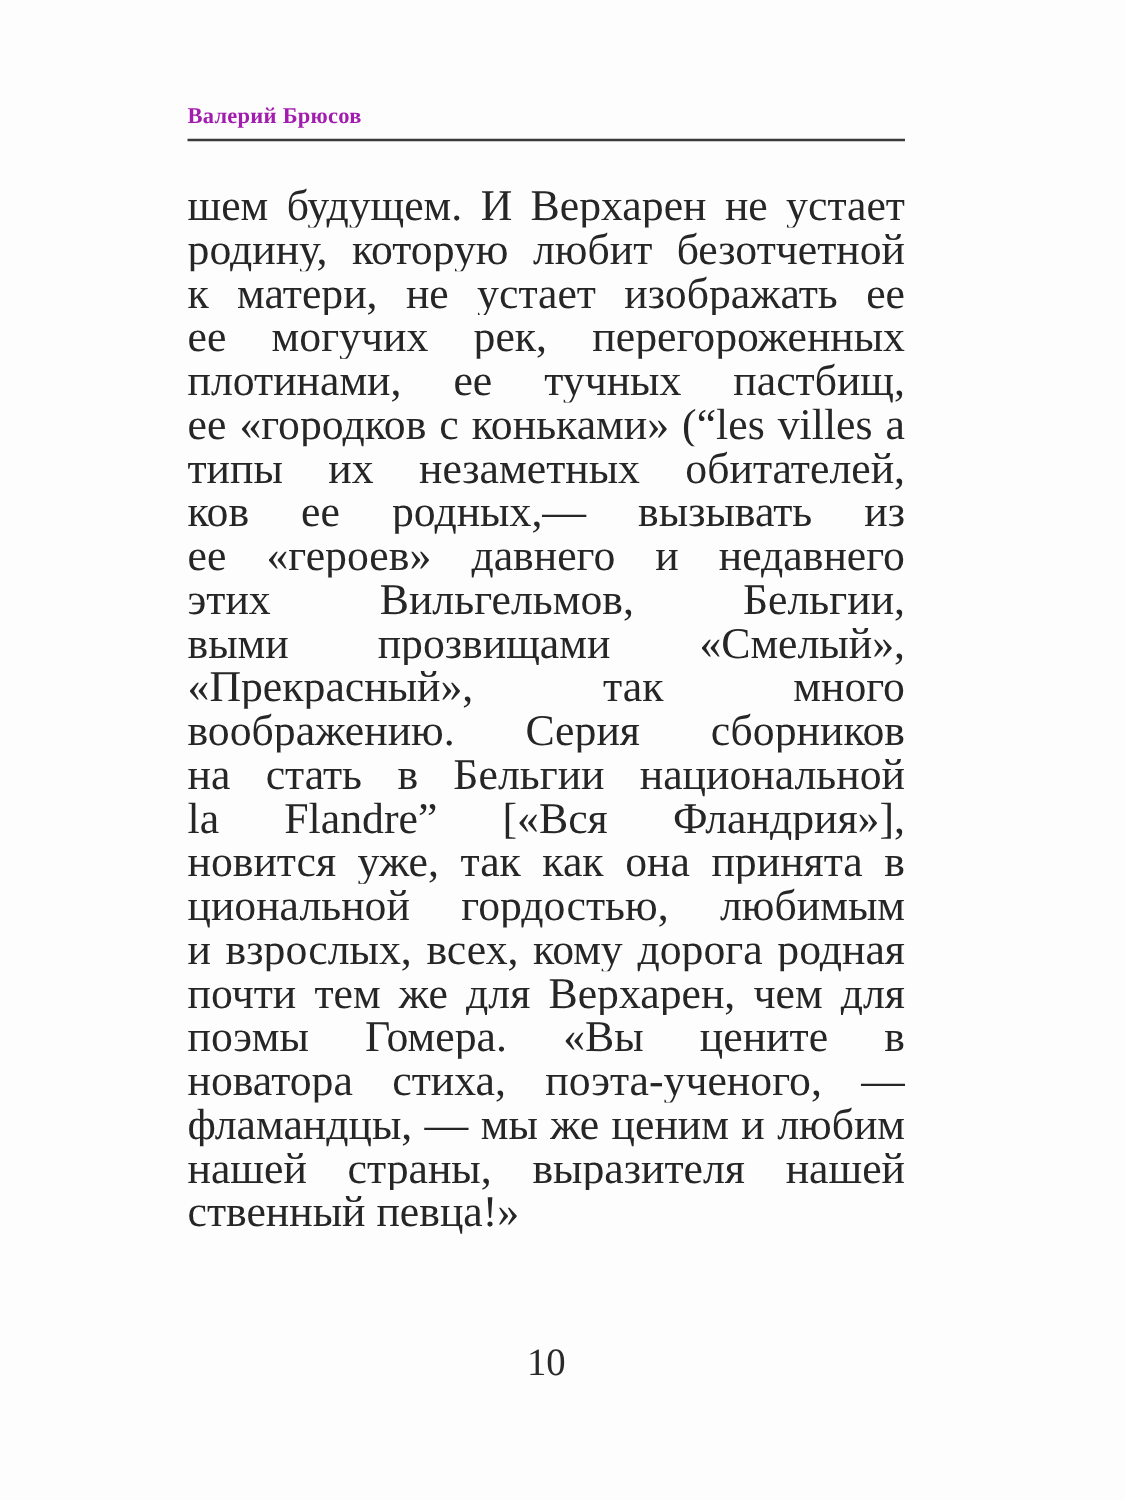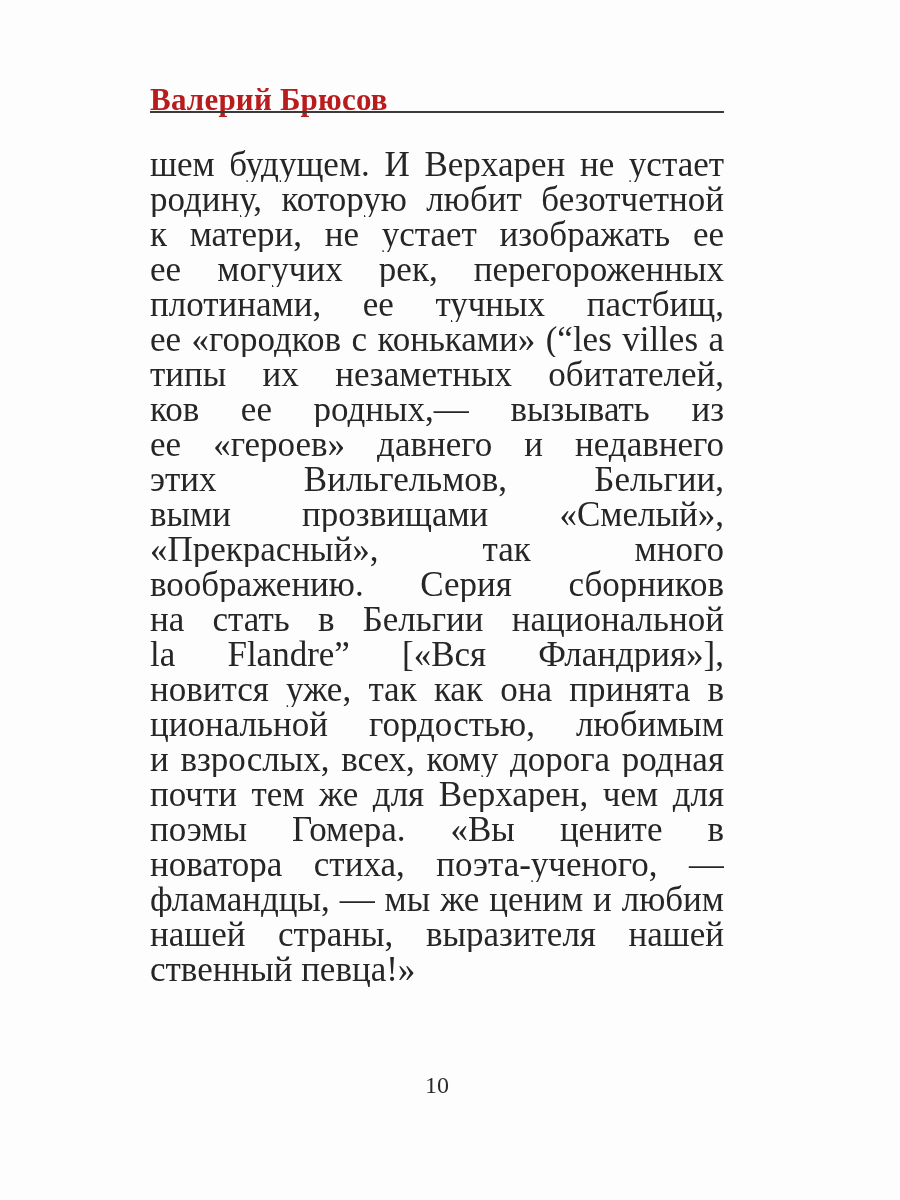--- a/index.html
+++ b/index.html
@@ -13,24 +13,24 @@
     width: 900px; height: 1200px;
     background: #fdfdfd;
     color: #242424;
     overflow: hidden;
   }
   .header-wrap {
     position: absolute;
     left: 150px; top: 82px; width: 574px;
   }
   .author {
-    font-size: 31px;
+    font-size: 18px;
     font-weight: 600;
     letter-spacing: 0.2px;
-    color: #b91c1c;
+    color: #a21caf;
   }
   .rule {
     position: absolute;
     left: 150px; top: 111px;
     width: 574px; height: 2px;
     background: #3a3a3a;
   }
   .body-text {
     position: absolute;
     left: 150px; top: 147px;
@@ -48,21 +48,21 @@
     white-space: normal;
   }
   .line.last {
     text-align-last: left;
   }
   .pagenum {
     position: absolute;
     left: 150px; top: 1072px;
     width: 574px;
     text-align: center;
-    font-size: 24px;
+    font-size: 31px;
     color: #2a2a2a;
   }
 </style>
 </head>
 <body>
 
 <div class="page">
   <div class="header-wrap">
     <span class="author">Валерий Брюсов</span>
   </div>

